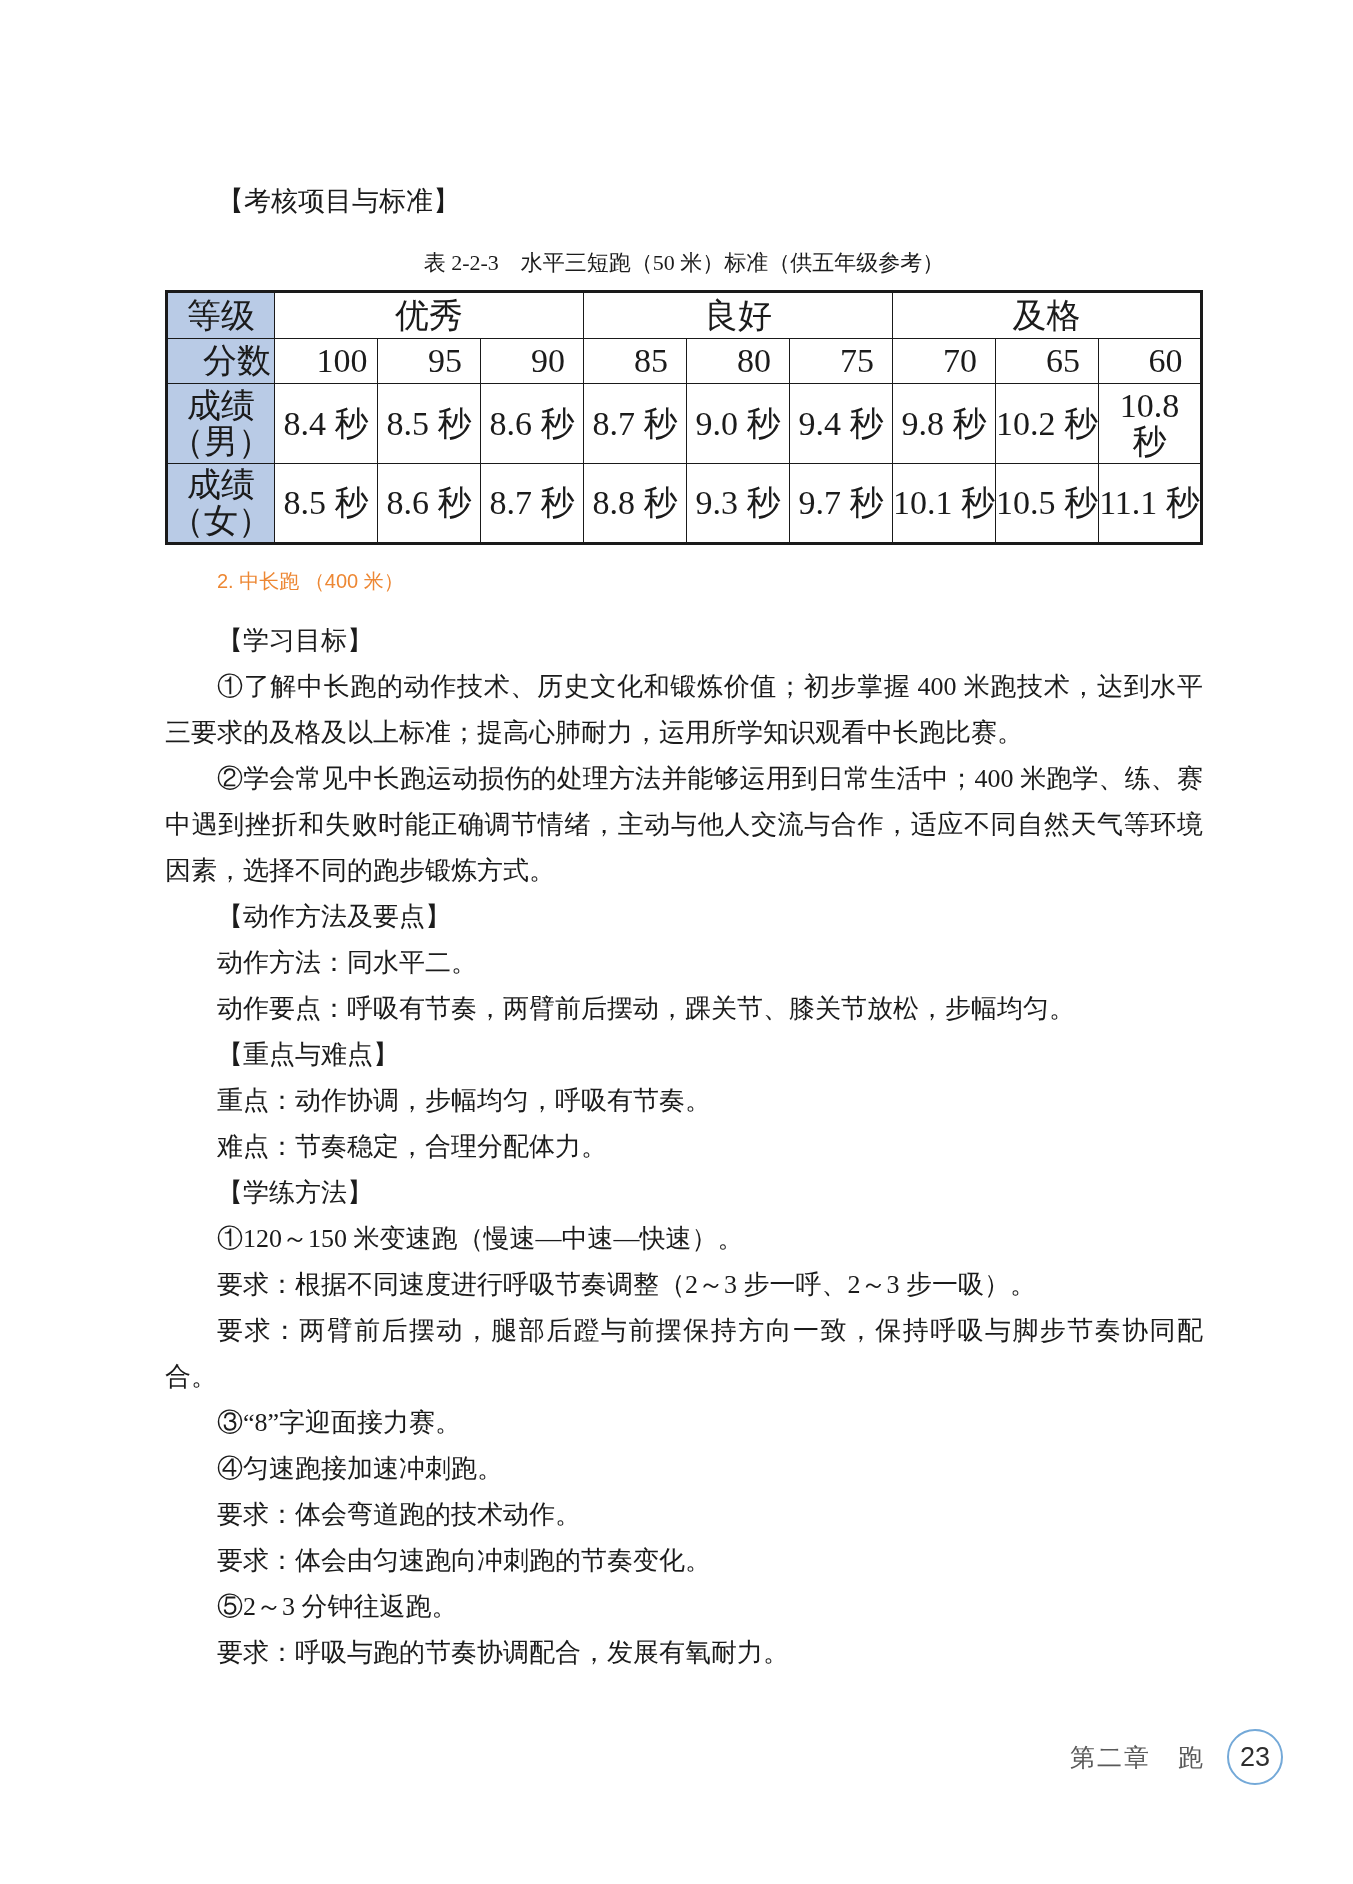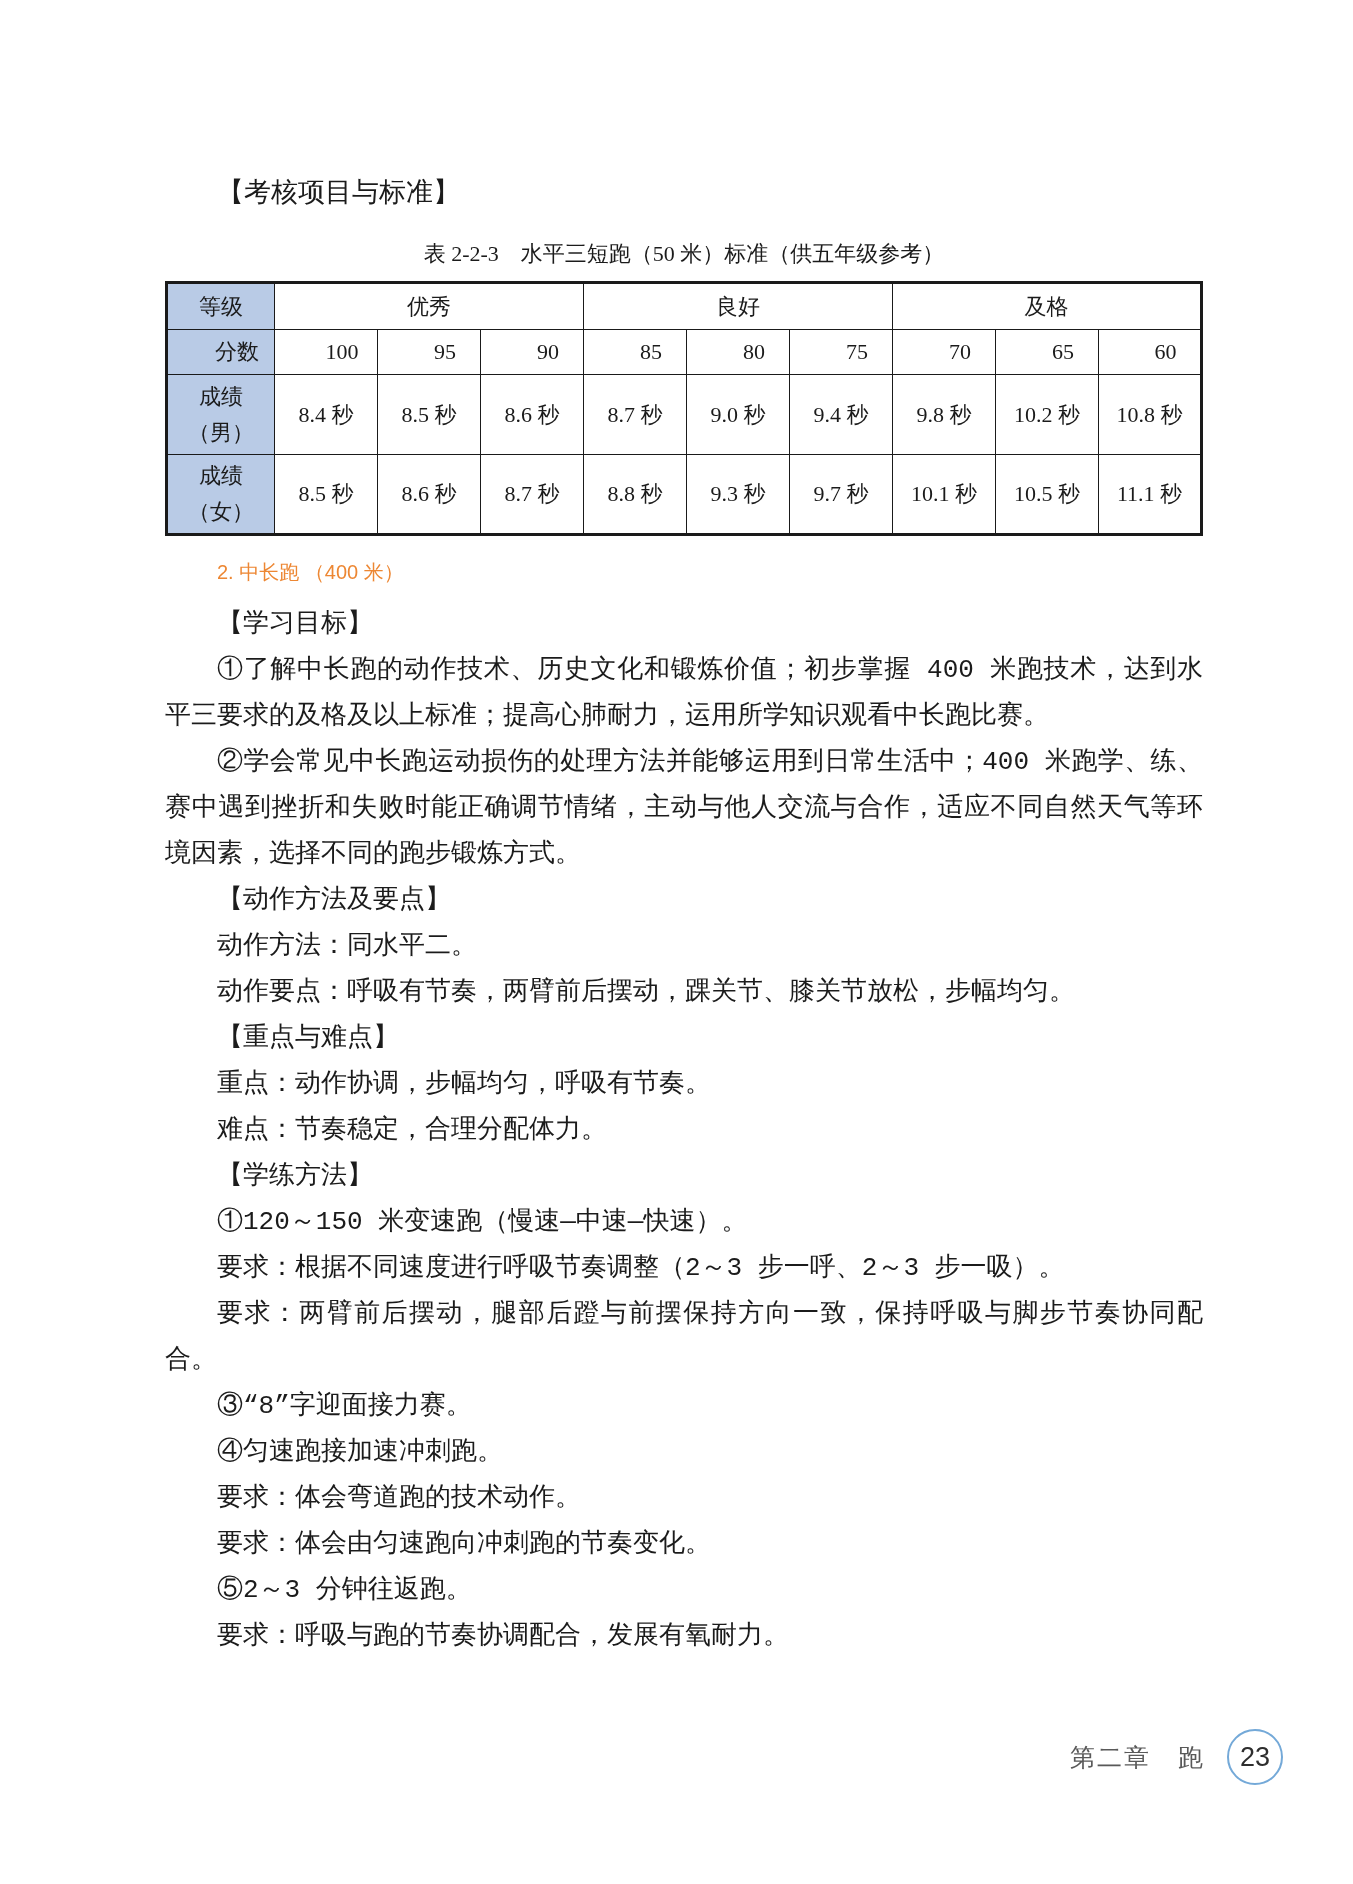--- a/index.html
+++ b/index.html
@@ -10,21 +10,21 @@
     height: 1884px;
     margin: 0 auto;
     background: #ffffff;
     font-family: "Liberation Serif", "DejaVu Serif", serif;
     color: #1b1b1b;
     overflow: hidden;
   }
   .content {
     position: absolute;
     left: 165px;
-    top: 169px;
+    top: 178px;
     width: 1038px;
     font-size: 26px;
     line-height: 46px;
     text-align: justify;
   }
   .bracket-heading {
     font-size: 27px;
     font-weight: normal;
     text-indent: 52px;
     line-height: 46px;
@@ -39,39 +39,39 @@
     margin-top: 4px;
     width: 1038px;
     border-collapse: collapse;
     border: 3px solid #1a1a1a;
     table-layout: fixed;
   }
   table.standards td {
     border: 1.5px solid #1a1a1a;
     text-align: center;
     vertical-align: middle;
-    font-size: 22px;
+    font-size: 34px;
     line-height: 36px;
     padding: 0;
   }
   table.standards tr.r-head td { height: 47px; }
   table.standards tr.r-score td { height: 45px; padding-left: 32px; }
   table.standards tr.r-result td { height: 80px; }
   td.blue { background: #B9CBE6; }
   .orange-heading {
     margin-top: 13px;
     font-family: "Liberation Sans", "DejaVu Sans", sans-serif;
     font-size: 20px;
     font-weight: normal;
     color: #ED8733;
     line-height: 46px;
     text-indent: 52px;
     text-align: left;
   }
-  .paragraphs { margin-top: 6px; font-family: Liberation Mono, monospace; }
+  .paragraphs { margin-top: 14px; }
   .paragraphs p {
     text-indent: 52px;
     line-height: 46px;
     margin: 0;
   }
   .footer {
     position: absolute;
     top: 1729px;
     right: 70px;
     display: flex;

